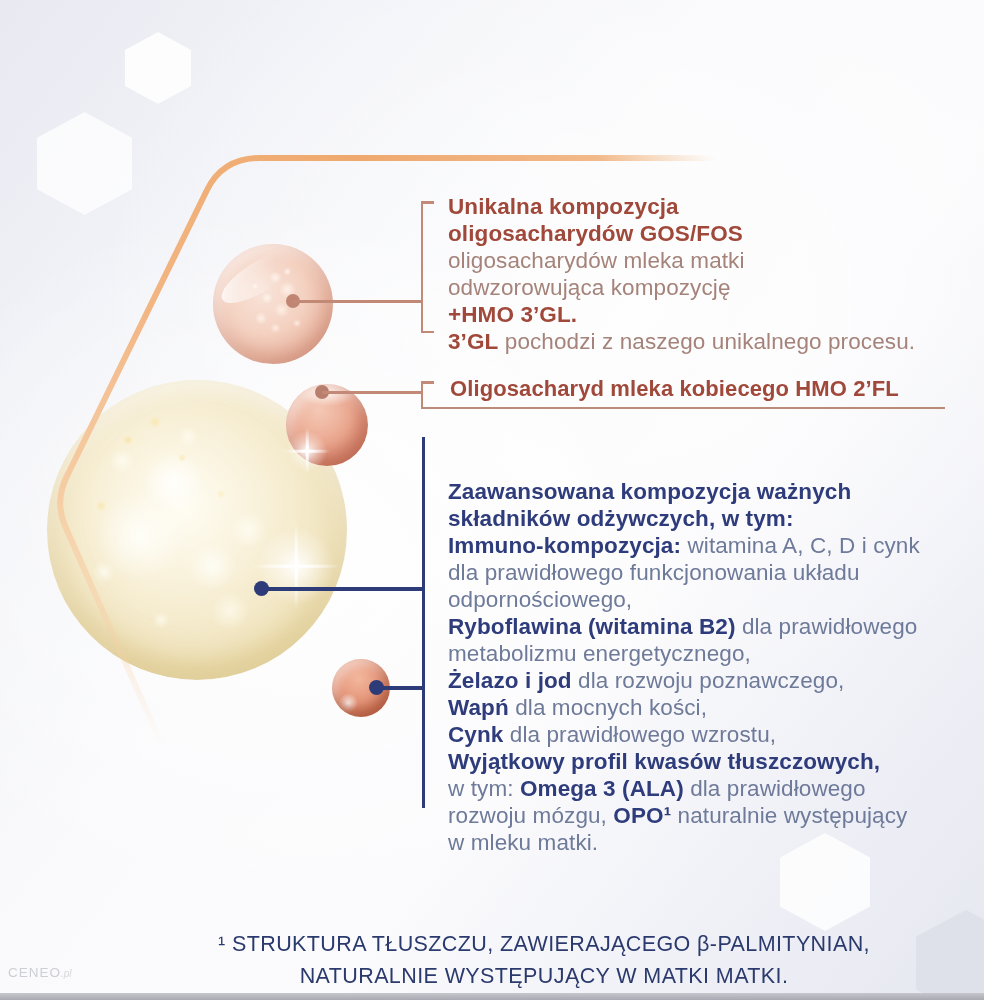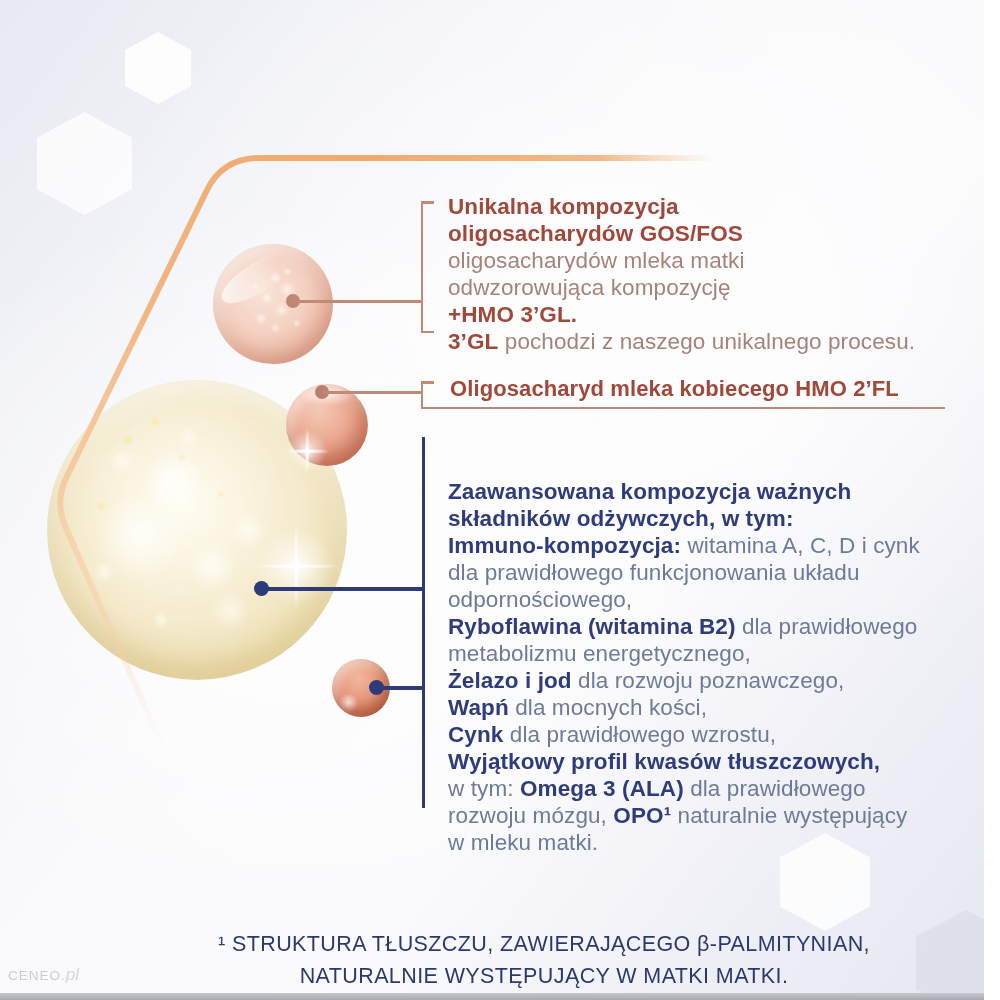--- a/index.html
+++ b/index.html
@@ -22,21 +22,21 @@
   .co-navy .b{color:#2e3c7c;font-weight:700;}
   .heading-2fl{font-size:22px;font-weight:700;color:#a0483a;}
   .star{position:absolute;background:radial-gradient(circle,rgba(255,255,255,.95) 0%,rgba(255,255,255,.4) 32%,rgba(255,255,255,0) 62%);}
   .star::before,.star::after{content:"";position:absolute;left:50%;top:50%;transform:translate(-50%,-50%);}
   .star::before{width:2.5px;height:100%;background:linear-gradient(180deg,rgba(255,255,255,0),#fff 42%,#fff 58%,rgba(255,255,255,0));}
   .star::after{height:2.5px;width:100%;background:linear-gradient(90deg,rgba(255,255,255,0),#fff 42%,#fff 58%,rgba(255,255,255,0));}
   .glare{position:absolute;border-radius:50%;background:linear-gradient(115deg,rgba(255,255,255,.95),rgba(255,255,255,0) 70%);transform:rotate(-32deg);}
   .footnote{position:absolute;left:0;top:928px;width:1000px;text-align:center;
     color:#2b3a6d;font-size:21.5px;line-height:32px;letter-spacing:.4px;margin-left:44px;}
   .watermark{position:absolute;left:8px;top:965px;font-size:13.5px;color:#cdced5;letter-spacing:1px;}
-  .watermark .pl{font-style:italic;font-size:17px;color:#d6d7dd;letter-spacing:0;}
+  .watermark .pl{font-style:italic;font-size:10px;color:#d6d7dd;letter-spacing:0;}
   .bottom-strip{position:absolute;left:0;bottom:0;width:1000px;height:7px;
     background:linear-gradient(180deg,#c6c7cd,#a9aab1);}
 </style>
 </head>
 <body>
 
 <div id="stage">
 
   <div class="hex" style="left:125px;top:32px;width:66px;height:72px;background:rgba(255,255,255,.85);"></div>
   <div class="hex" style="left:37px;top:112px;width:95px;height:103px;background:rgba(255,255,255,.75);"></div>

